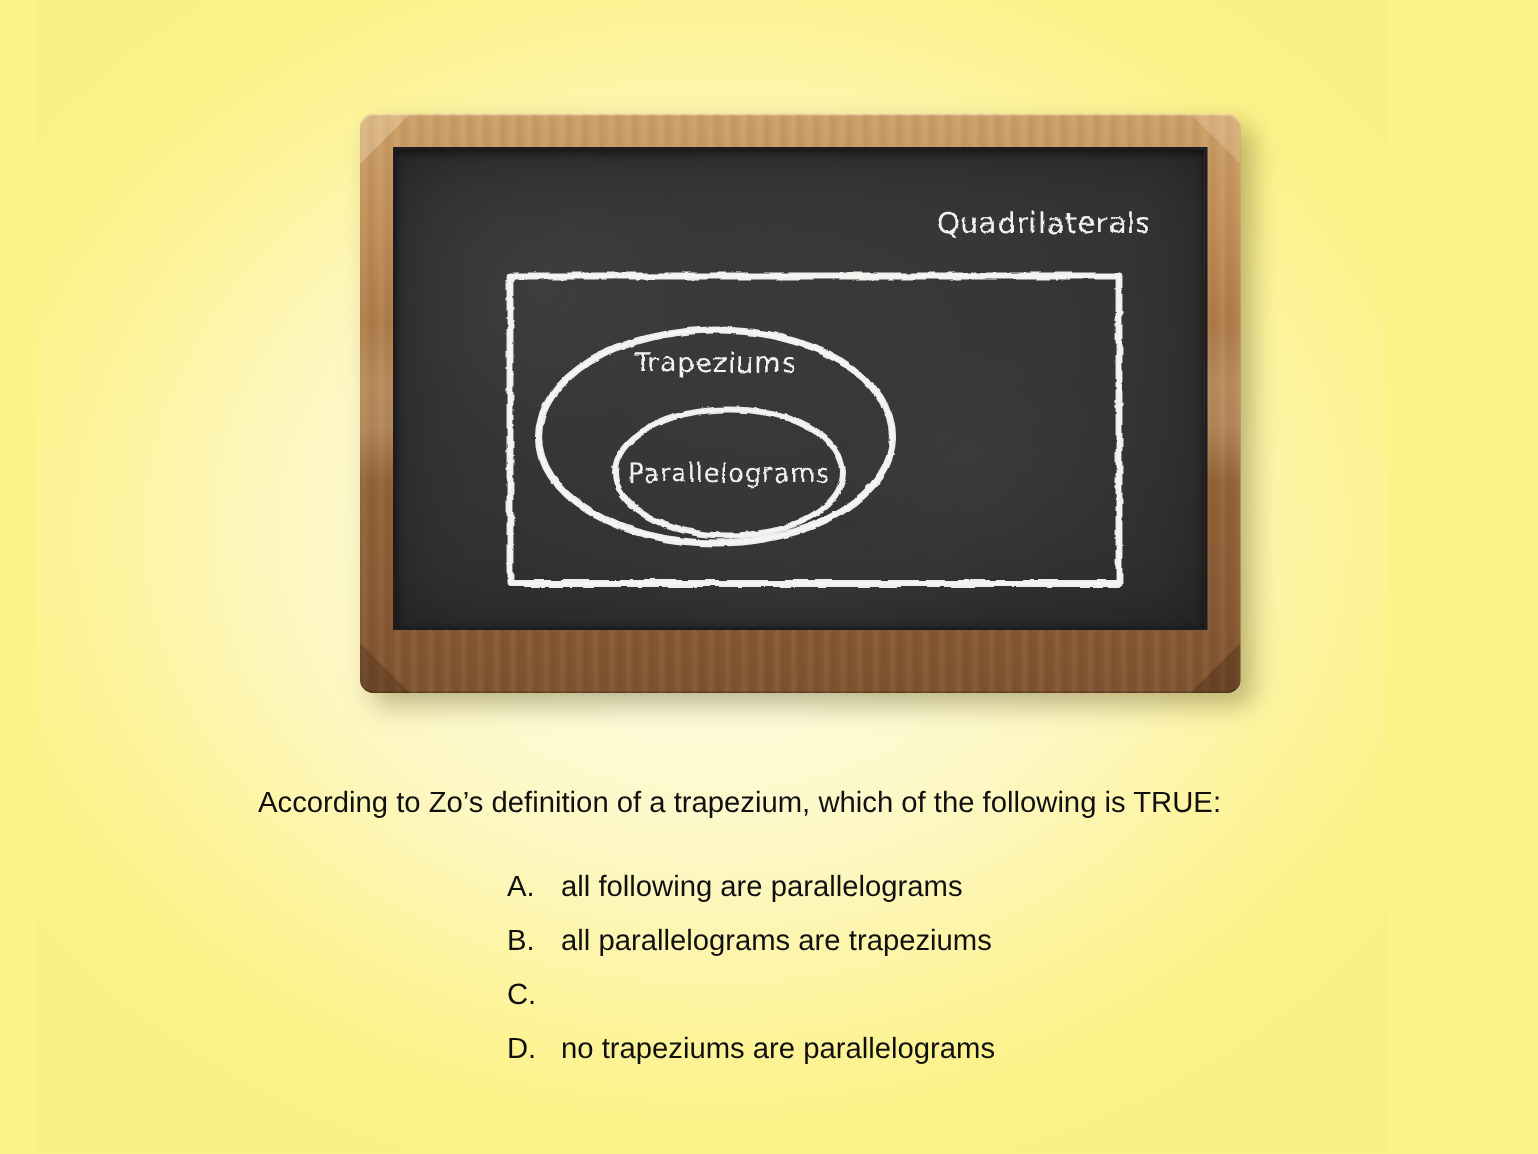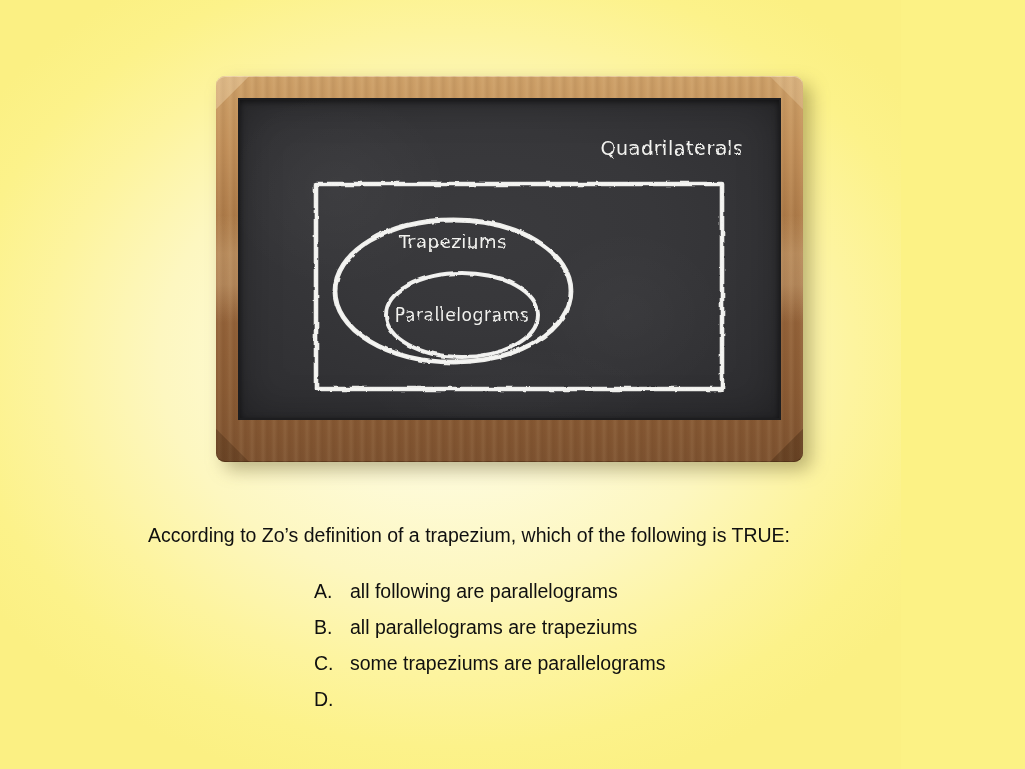--- a/index.html
+++ b/index.html
@@ -20,20 +20,21 @@
     width: 901px;
     height: 769px;
     background:
       radial-gradient(ellipse 62% 58% at 50% 46%,
         #fefce2 0%,
         #fefbdb 26%,
         #fdf7c0 52%,
         #fdf49f 72%,
         #fcf28a 88%,
         #fbf083 100%);
+    margin-left: 24px;
   }
 
   
   #blackboard-figure {
     position: absolute;
     left: 216px;
     top: 76px;
     width: 587px;
     height: 386px;
   }
@@ -270,23 +271,23 @@
         <span class="option-text">all following are parallelograms</span>
       </div>
 
       <div class="option-row">
         <span class="option-letter">B.</span>
         <span class="option-text">all parallelograms are trapeziums</span>
       </div>
 
       <div class="option-row">
         <span class="option-letter">C.</span>
-        <span class="option-text">some trapeziums are parallelograms</span>
       </div>
 
       <div class="option-row">
         <span class="option-letter">D.</span>
+        <span class="option-text">no trapeziums are parallelograms</span>
       </div>
 
     </div>
   </div>
 
 </div>
 
 </body></html>

